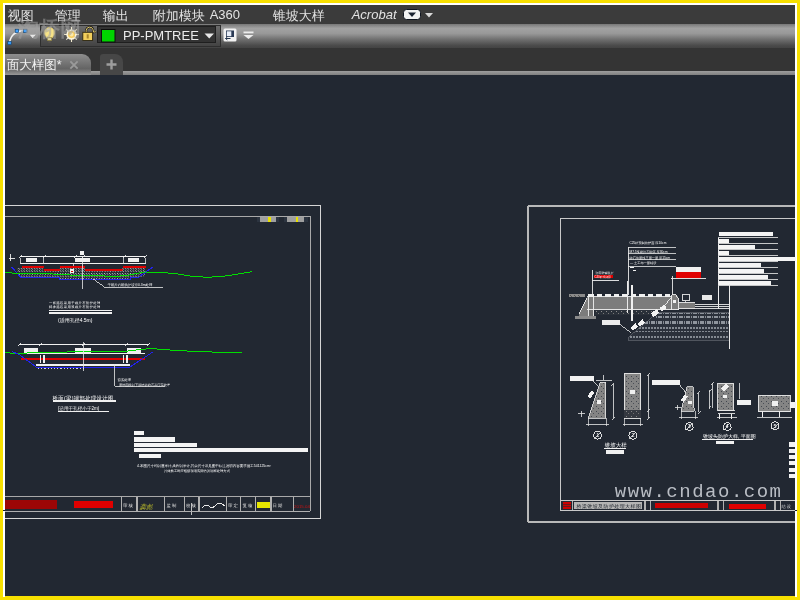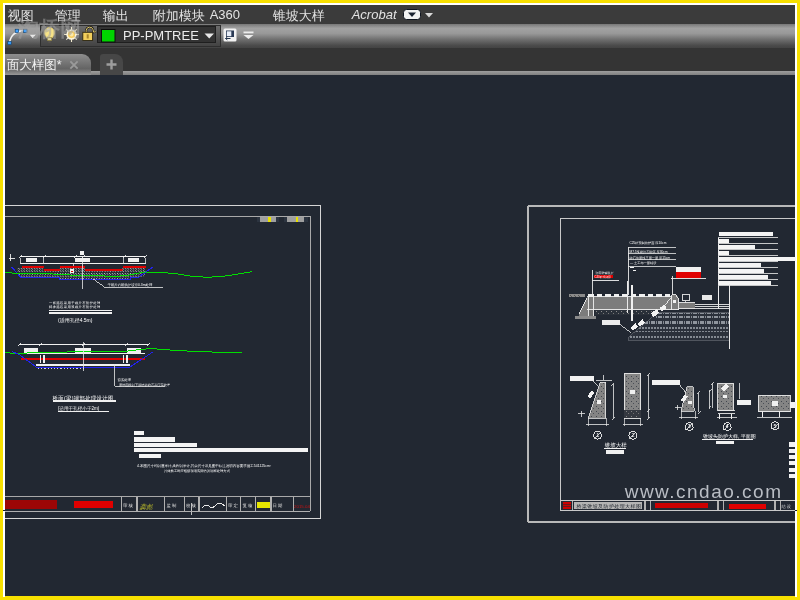--- a/index.html
+++ b/index.html
@@ -18,21 +18,21 @@
   #tabstrip { position:absolute; left:0; bottom:0; width:100%; height:4.5px;
      background:linear-gradient(180deg,#9e9e9e,#808080); }
   #tab1 { position:absolute; left:0; top:6px; width:86px; height:21px;
      background:linear-gradient(180deg,#8e8e8e,#646464 70%,#989898); border-top-right-radius:9px; }
   #tab1 span { position:absolute; left:2px; top:3px; font-size:12.5px; color:#f2f2f2; }
   #tab2 { position:absolute; left:95px; top:6px; width:23px; height:21px; background:#474747;
      border-top-right-radius:8px; border-top-left-radius:3px; }
   #canvas { position:absolute; left:1.7px; top:72px; width:790.6px; height:521px; background:#222832; }
   #wm1 { position:absolute; left:15px; top:12px; font-size:21px; color:rgba(160,160,160,0.55);
      letter-spacing:0px; font-weight:bold; }
-  #wm2 { position:absolute; right:14px; bottom:8px; font-family:Liberation Sans, sans-serif;
+  #wm2 { position:absolute; right:14px; bottom:8px; font-family:Liberation Mono, monospace;
      font-size:19px; color:#b9bdc4; letter-spacing:1.5px; }
   svg.overlay { position:absolute; left:0; top:0; }
 </style>
 </head>
 <body>
 <div id="stage">
 
   <div class="wline" style="left:0;top:0;width:100%;height:1.5px;"></div>
   <div class="wline" style="left:0;top:0;width:1.7px;height:594px;"></div>
   <div class="wline" style="right:0;top:0;width:1.3px;height:594px;"></div>

